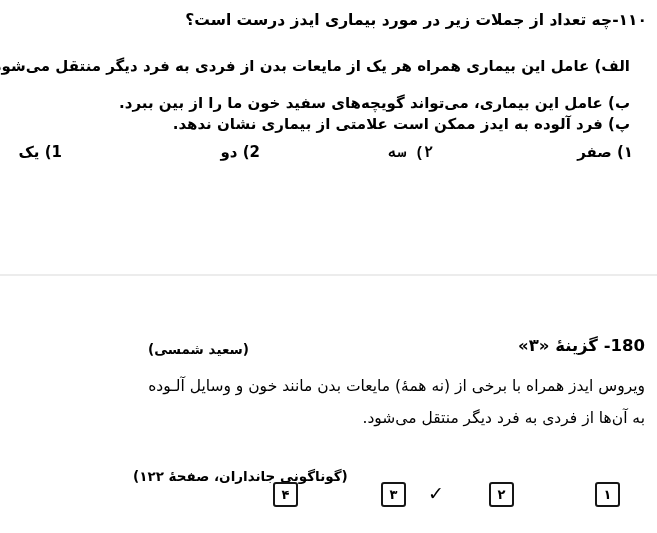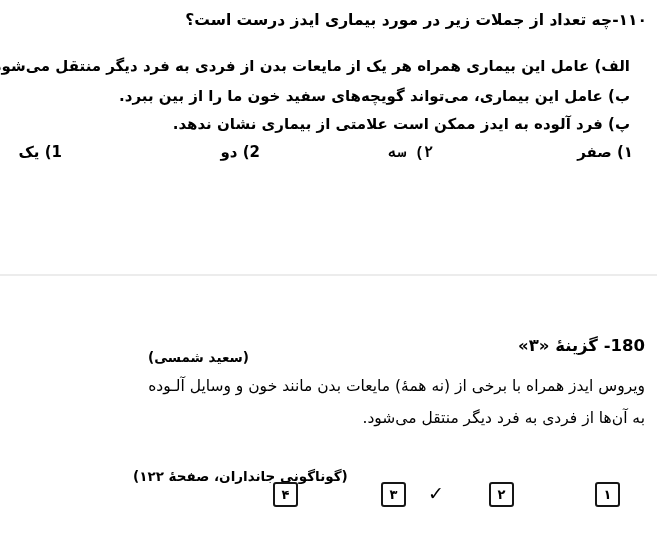--- a/index.html
+++ b/index.html
@@ -18,21 +18,21 @@
   
   .q-stem {
     top: 11px; right: 10px;
     font-size: 15.5px; font-weight: bold;
   }
   .q-statement {
     right: 27px;
     font-size: 15px; font-weight: bold;
   }
   .q-st-0 { top: 57px; }
-  .q-st-1 { top: 87px; text-align: right; }
+  .q-st-1 { top: 94px; text-align: right; }
   .q-st-2 { top: 115px; }
 
   .opt {
     position: absolute; top: 143px;
     font-size: 15px; font-weight: bold;
     white-space: nowrap;
   }
   .opt-1 { right: 24px;  }
   .opt-2 { right: 224px; font-family: Liberation Mono, monospace; }
   .opt-3 { right: 397px; }
@@ -48,21 +48,20 @@
 
   
   .ans-heading {
     top: 336px; right: 12px;
     font-size: 16.5px; font-weight: bold;
   }
   .ans-author {
     top: 341px; left: 148px;
     font-size: 13.5px; font-weight: bold;
     direction: rtl;
-    margin-top: 8px;
   }
   .expl-1 { top: 377px; right: 12px; font-size: 15.5px; }
   .expl-2 { top: 409px; right: 12px; font-size: 15.5px; }
   .reference {
     top: 468px; left: 133px;
     font-size: 13.5px; font-weight: bold;
   }
 
   
   .abox {

